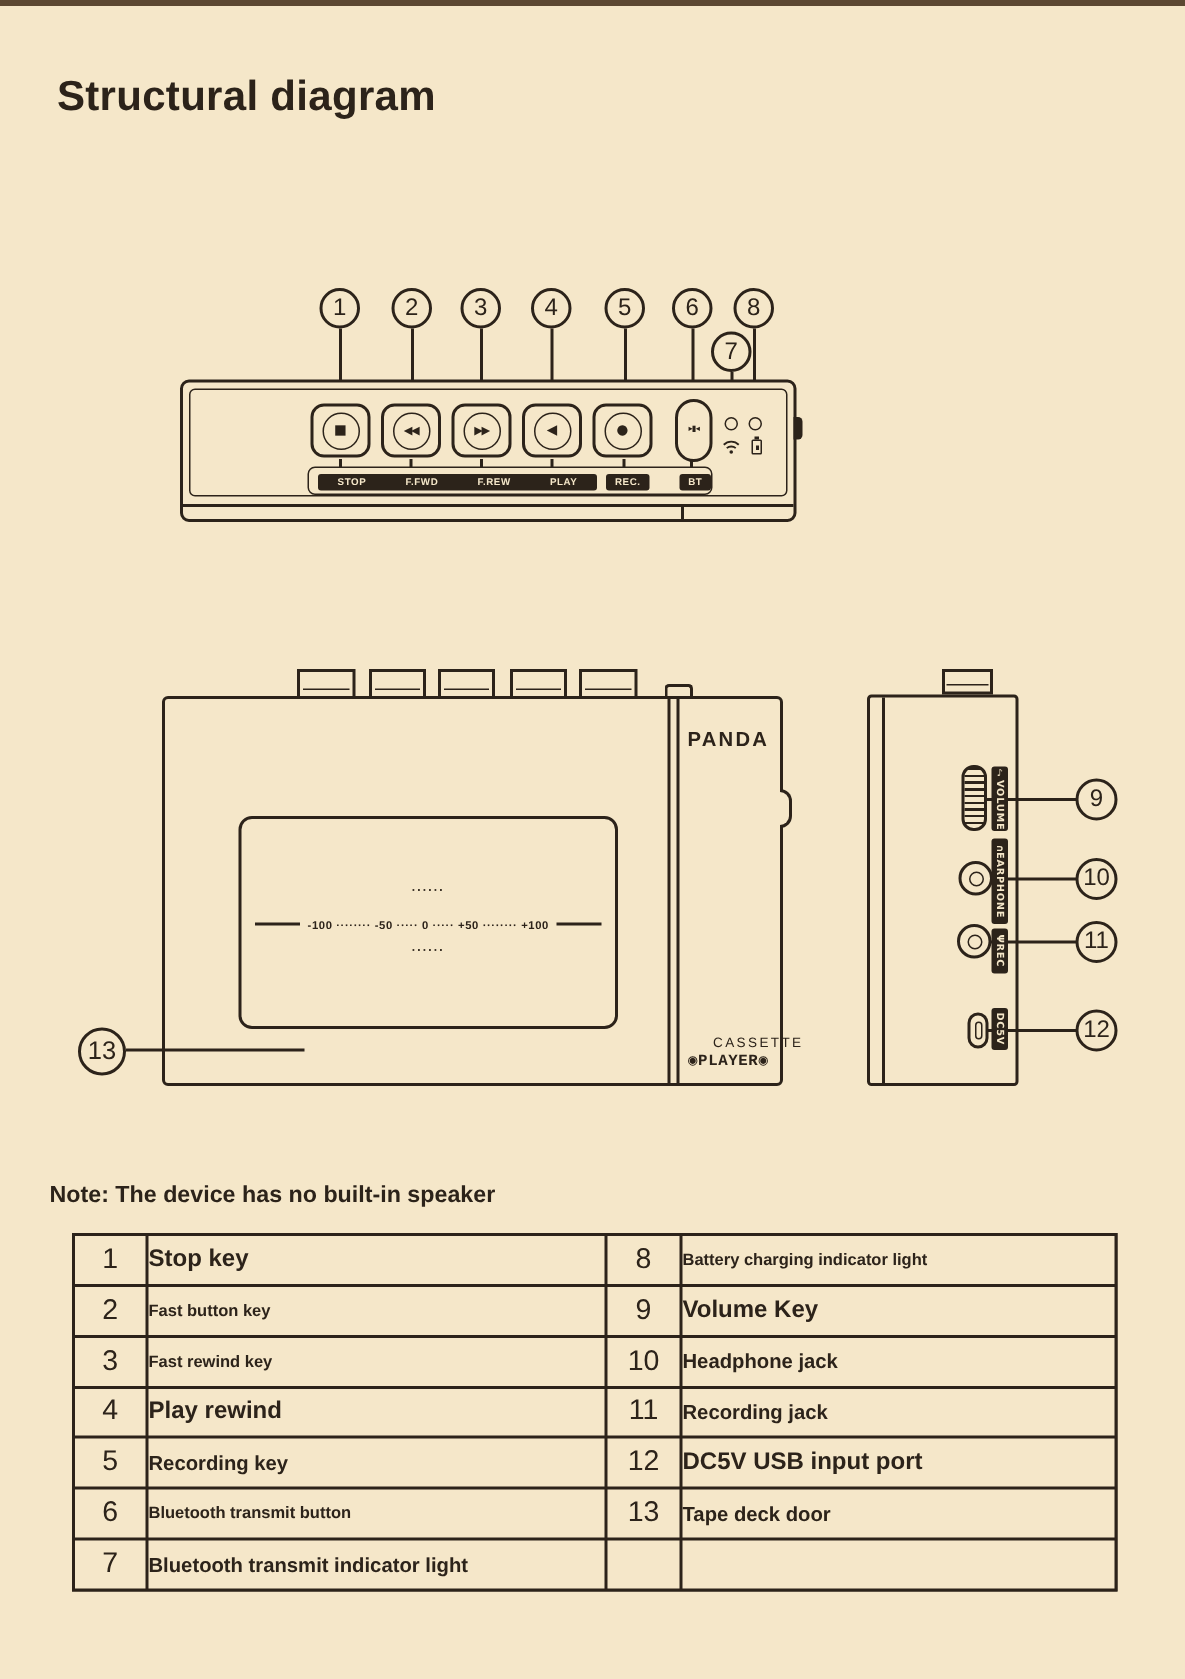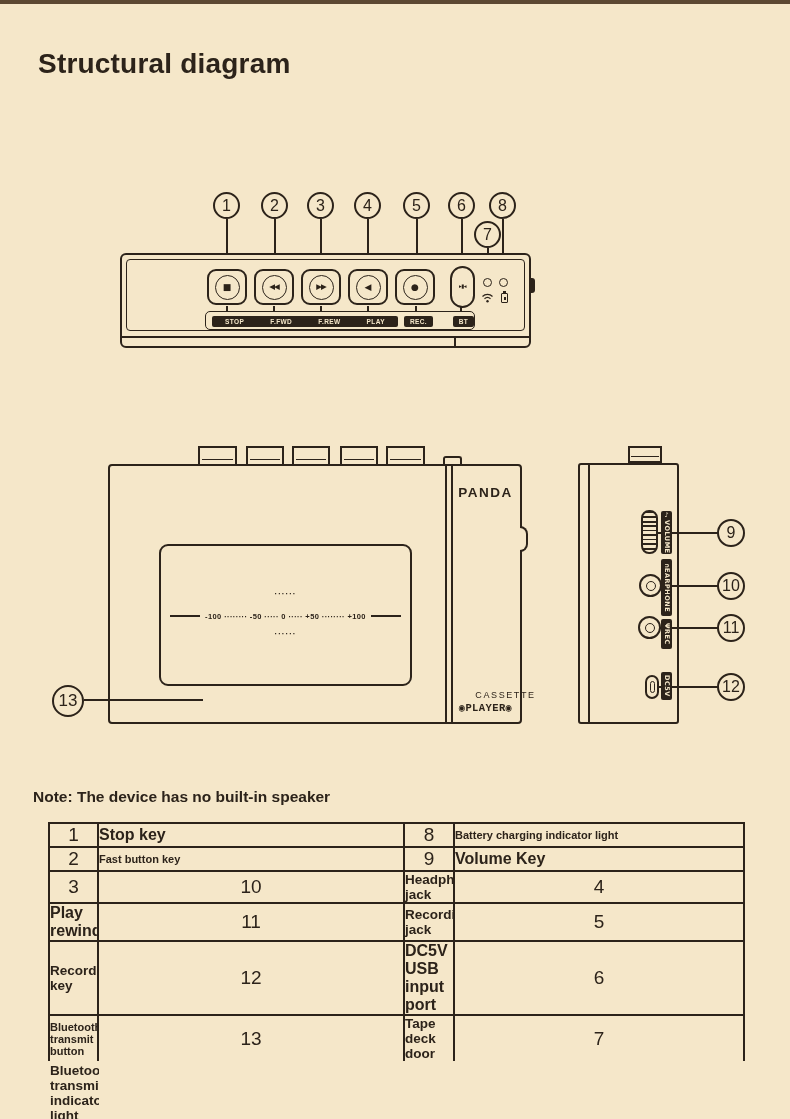--- a/index.html
+++ b/index.html
@@ -239,20 +239,21 @@
     <div class="tlab lg">Stop key</div>
     <div class="tnum">8</div>
     <div class="tlab sm">Battery charging indicator light</div>
 
     <div class="tnum">2</div>
     <div class="tlab sm">Fast button key</div>
     <div class="tnum">9</div>
     <div class="tlab lg">Volume Key</div>
 
     <div class="tnum">3</div>
+    <div class="tlab sm">Fast rewind key</div>
     <div class="tnum">10</div>
     <div class="tlab md">Headphone jack</div>
 
     <div class="tnum">4</div>
     <div class="tlab lg">Play rewind</div>
     <div class="tnum">11</div>
     <div class="tlab md">Recording jack</div>
 
     <div class="tnum">5</div>
     <div class="tlab md">Recording key</div>

